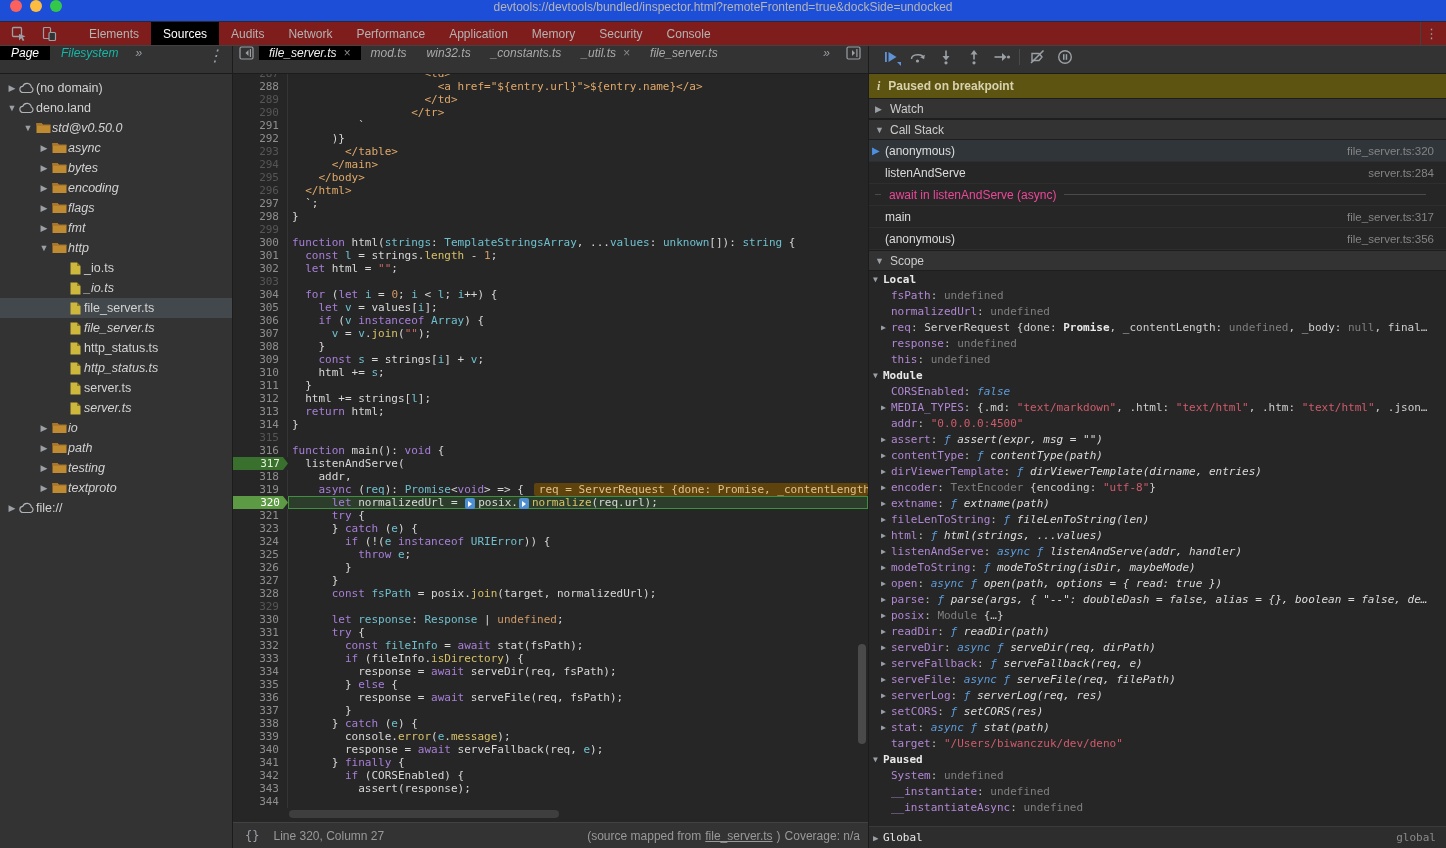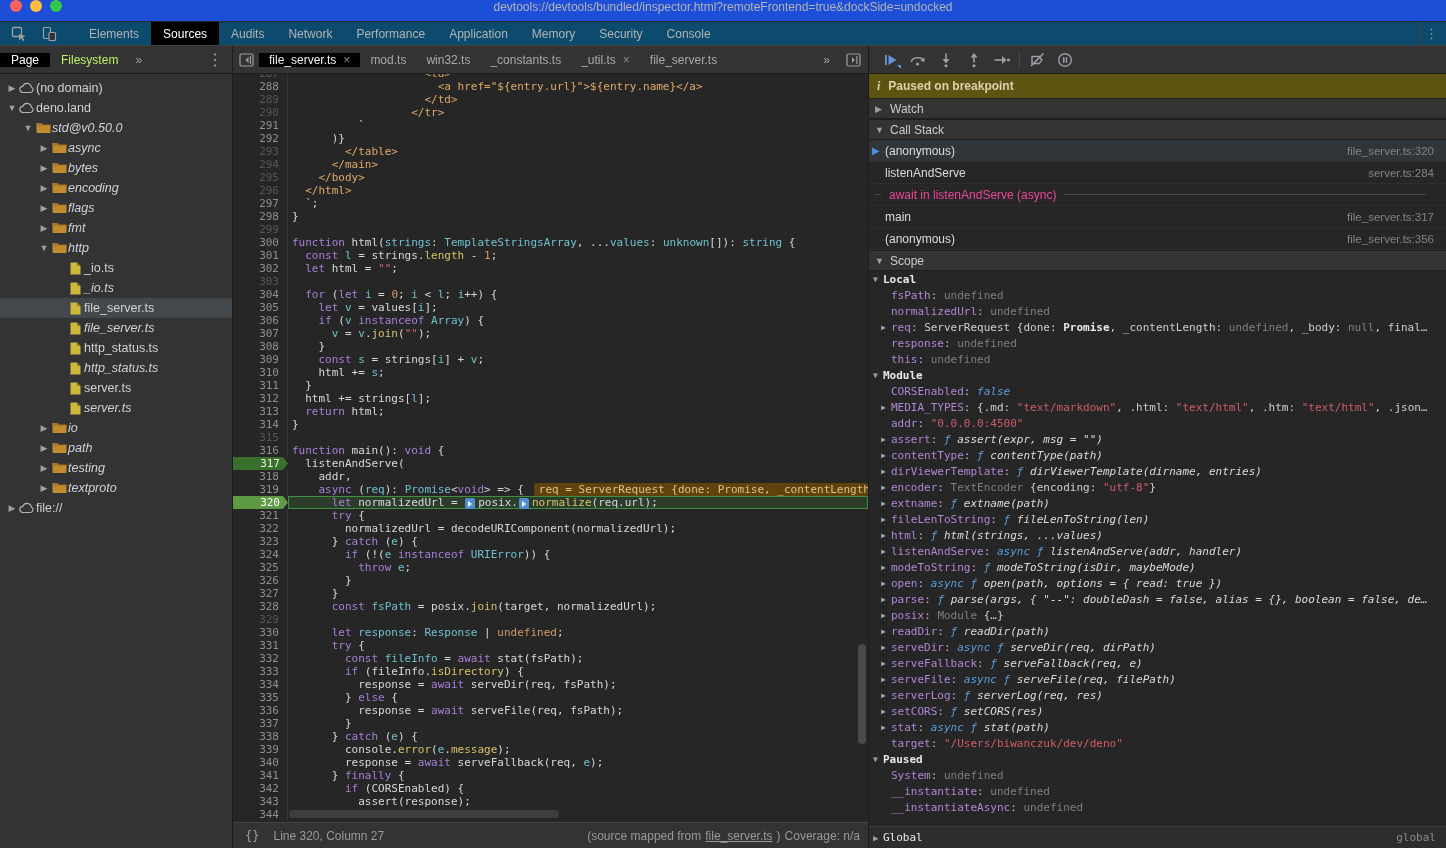--- a/index.html
+++ b/index.html
@@ -9,34 +9,34 @@
             display:grid; grid-template-rows:22px 24px 28px 1fr; color:#ccc; }
 
   
   .titlebar { background:#1d4ed8; display:flex; align-items:flex-start; position:relative; border-bottom:1px solid #2a2a2a; }
   .traffic { display:flex; gap:8px; margin-left:10px; }
   .tl { width:12px; height:12px; border-radius:50%; }
   .tl.red{background:#fc615d}.tl.yellow{background:#fdbd41}.tl.green{background:#34c84a}
   .title-text { position:absolute; left:0; right:0; text-align:center; font-size:12px; color:#b4b4b4; }
 
   
-  .main-toolbar { background:#0c4a6e; display:flex; align-items:stretch; border-bottom:1px solid #424242; position:relative; }
+  .main-toolbar { background:#7f1d1d; display:flex; align-items:stretch; border-bottom:1px solid #424242; position:relative; }
   .tb-icons { display:flex; align-items:center; padding:0 6px; gap:4px; }
   .tb-icon { width:26px; height:20px; display:flex; align-items:center; justify-content:center; cursor:pointer; }
   .tb-sep { width:1px; background:#4a4a4a; margin:3px 2px; }
   #main-tabs { display:flex; align-items:stretch; }
   .main-tab { display:flex; align-items:center; padding:0 12px; font-size:12px; color:#b3b3b3; cursor:pointer; }
   .main-tab.active { background:#000; color:#fff; }
   .kebab { position:absolute; right:4px; top:0; bottom:0; width:22px; display:flex; align-items:center; justify-content:center; color:#9aa0a6; font-size:13px; cursor:pointer; border-left:1px solid #424242;}
 
   
   .subheader { display:grid; grid-template-columns:232px 636px 578px; background:#333; border-bottom:1px solid #1c1c1c; }
-  .sh-col { display:flex; align-items:center; overflow:hidden; }
+  .sh-col { display:flex; align-items:flex-start; overflow:hidden;font-style:italic; }
   .sh-col + .sh-col { border-left:1px solid #1c1c1c; }
-  .side-tab { display:flex; align-items:center; padding:0 11px; font-size:12px; color:#bef264; cursor:pointer; }
+  .side-tab { display:flex; align-items:center; padding:0 11px; font-size:12px; color:#14b8a6; cursor:pointer; }
   .side-tab.active { background:#000; color:#fff; }
   .side-more { display:flex; align-items:center; color:#9aa0a6; padding:0 6px; font-size:12px; cursor:pointer;}
   .side-kebab { margin-left:auto; display:flex; align-items:center; padding:0 9px; color:#9aa0a6; cursor:pointer; }
   .nav-toggle { width:26px; display:flex; align-items:center; justify-content:center; cursor:pointer; flex:none;}
   #editor-tabs { display:flex; align-items:stretch; overflow:hidden; flex:1;}
   .ed-tab { display:flex; align-items:center; padding:0 10px; font-size:12px; color:#aaa; cursor:pointer; white-space:nowrap; }
   .ed-tab.active { background:#000; color:#f0f0f0; }
   .ed-close { color:#8a8a8a; margin-left:7px; font-size:12px; }
   .ed-more { display:flex; align-items:center; padding:0 8px; color:#9aa0a6; font-size:12px; cursor:pointer;}
   .dbg-toggle { width:30px; display:flex; align-items:center; justify-content:center; cursor:pointer; margin-left:auto; flex:none;}
@@ -511,21 +511,20 @@
               <div class="code-line"><span class="gutter">312</span><span class="line-content"><span class="tok-p">  html += strings[</span><span class="tok-v">l</span><span class="tok-p">];</span></span></div>
               <div class="code-line"><span class="gutter">313</span><span class="line-content"><span class="tok-p">  </span><span class="tok-k">return</span><span class="tok-p"> html;</span></span></div>
               <div class="code-line"><span class="gutter">314</span><span class="line-content"><span class="tok-p">}</span></span></div>
               <div class="code-line"><span class="gutter dim">315</span><span class="line-content"></span></div>
               <div class="code-line"><span class="gutter">316</span><span class="line-content"><span class="tok-k">function</span><span class="tok-p"> main(): </span><span class="tok-k">void</span><span class="tok-p"> {</span></span></div>
               <div class="code-line"><span class="gutter bp">317</span><span class="line-content"><span class="tok-p">  listenAndServe(</span></span></div>
               <div class="code-line"><span class="gutter">318</span><span class="line-content"><span class="tok-p">    addr,</span></span></div>
               <div class="code-line"><span class="gutter">319</span><span class="line-content"><span class="tok-p">    </span><span class="tok-k">async</span><span class="tok-p"> (</span><span class="tok-v">req</span><span class="tok-p">): </span><span class="tok-v">Promise</span><span class="tok-p">&lt;</span><span class="tok-k">void</span><span class="tok-p">&gt; =&gt; {</span><span class="inline-hint">req = ServerRequest {done: Promise, _contentLength: u</span></span></div>
               <div class="code-line current"><span class="gutter bp cur">320</span><span class="line-content"><span class="tok-p">      </span><span class="tok-k">let</span><span class="tok-p"> normalizedUrl = </span><span class="inline-bp"></span><span class="tok-p">posix.</span><span class="inline-bp"></span><span class="tok-f">normalize</span><span class="tok-p">(req.url);</span></span></div>
               <div class="code-line"><span class="gutter">321</span><span class="line-content"><span class="tok-p">      </span><span class="tok-k">try</span><span class="tok-p"> {</span></span></div>
-              <div class="code-line"><span class="gutter">322</span><span class="line-content"><span class="tok-p">        normalizedUrl = decodeURIComponent(normalizedUrl);</span></span></div>
               <div class="code-line"><span class="gutter">323</span><span class="line-content"><span class="tok-p">      } </span><span class="tok-k">catch</span><span class="tok-p"> (</span><span class="tok-v">e</span><span class="tok-p">) {</span></span></div>
               <div class="code-line"><span class="gutter">324</span><span class="line-content"><span class="tok-p">        </span><span class="tok-k">if</span><span class="tok-p"> (!(</span><span class="tok-v">e</span><span class="tok-p"> </span><span class="tok-k">instanceof</span><span class="tok-p"> </span><span class="tok-v">URIError</span><span class="tok-p">)) {</span></span></div>
               <div class="code-line"><span class="gutter">325</span><span class="line-content"><span class="tok-p">          </span><span class="tok-k">throw</span><span class="tok-p"> </span><span class="tok-v">e</span><span class="tok-p">;</span></span></div>
               <div class="code-line"><span class="gutter">326</span><span class="line-content"><span class="tok-p">        }</span></span></div>
               <div class="code-line"><span class="gutter">327</span><span class="line-content"><span class="tok-p">      }</span></span></div>
               <div class="code-line"><span class="gutter">328</span><span class="line-content"><span class="tok-p">      </span><span class="tok-k">const</span><span class="tok-p"> </span><span class="tok-v">fsPath</span><span class="tok-p"> = posix.</span><span class="tok-f">join</span><span class="tok-p">(target, normalizedUrl);</span></span></div>
               <div class="code-line"><span class="gutter dim">329</span><span class="line-content"></span></div>
               <div class="code-line"><span class="gutter">330</span><span class="line-content"><span class="tok-p">      </span><span class="tok-k">let</span><span class="tok-p"> </span><span class="tok-v">response</span><span class="tok-p">: </span><span class="tok-v">Response</span><span class="tok-p"> | </span><span class="tok-n">undefined</span><span class="tok-p">;</span></span></div>
               <div class="code-line"><span class="gutter">331</span><span class="line-content"><span class="tok-p">      </span><span class="tok-k">try</span><span class="tok-p"> {</span></span></div>
               <div class="code-line"><span class="gutter">332</span><span class="line-content"><span class="tok-p">        </span><span class="tok-k">const</span><span class="tok-p"> </span><span class="tok-v">fileInfo</span><span class="tok-p"> = </span><span class="tok-k">await</span><span class="tok-p"> stat(fsPath);</span></span></div>

